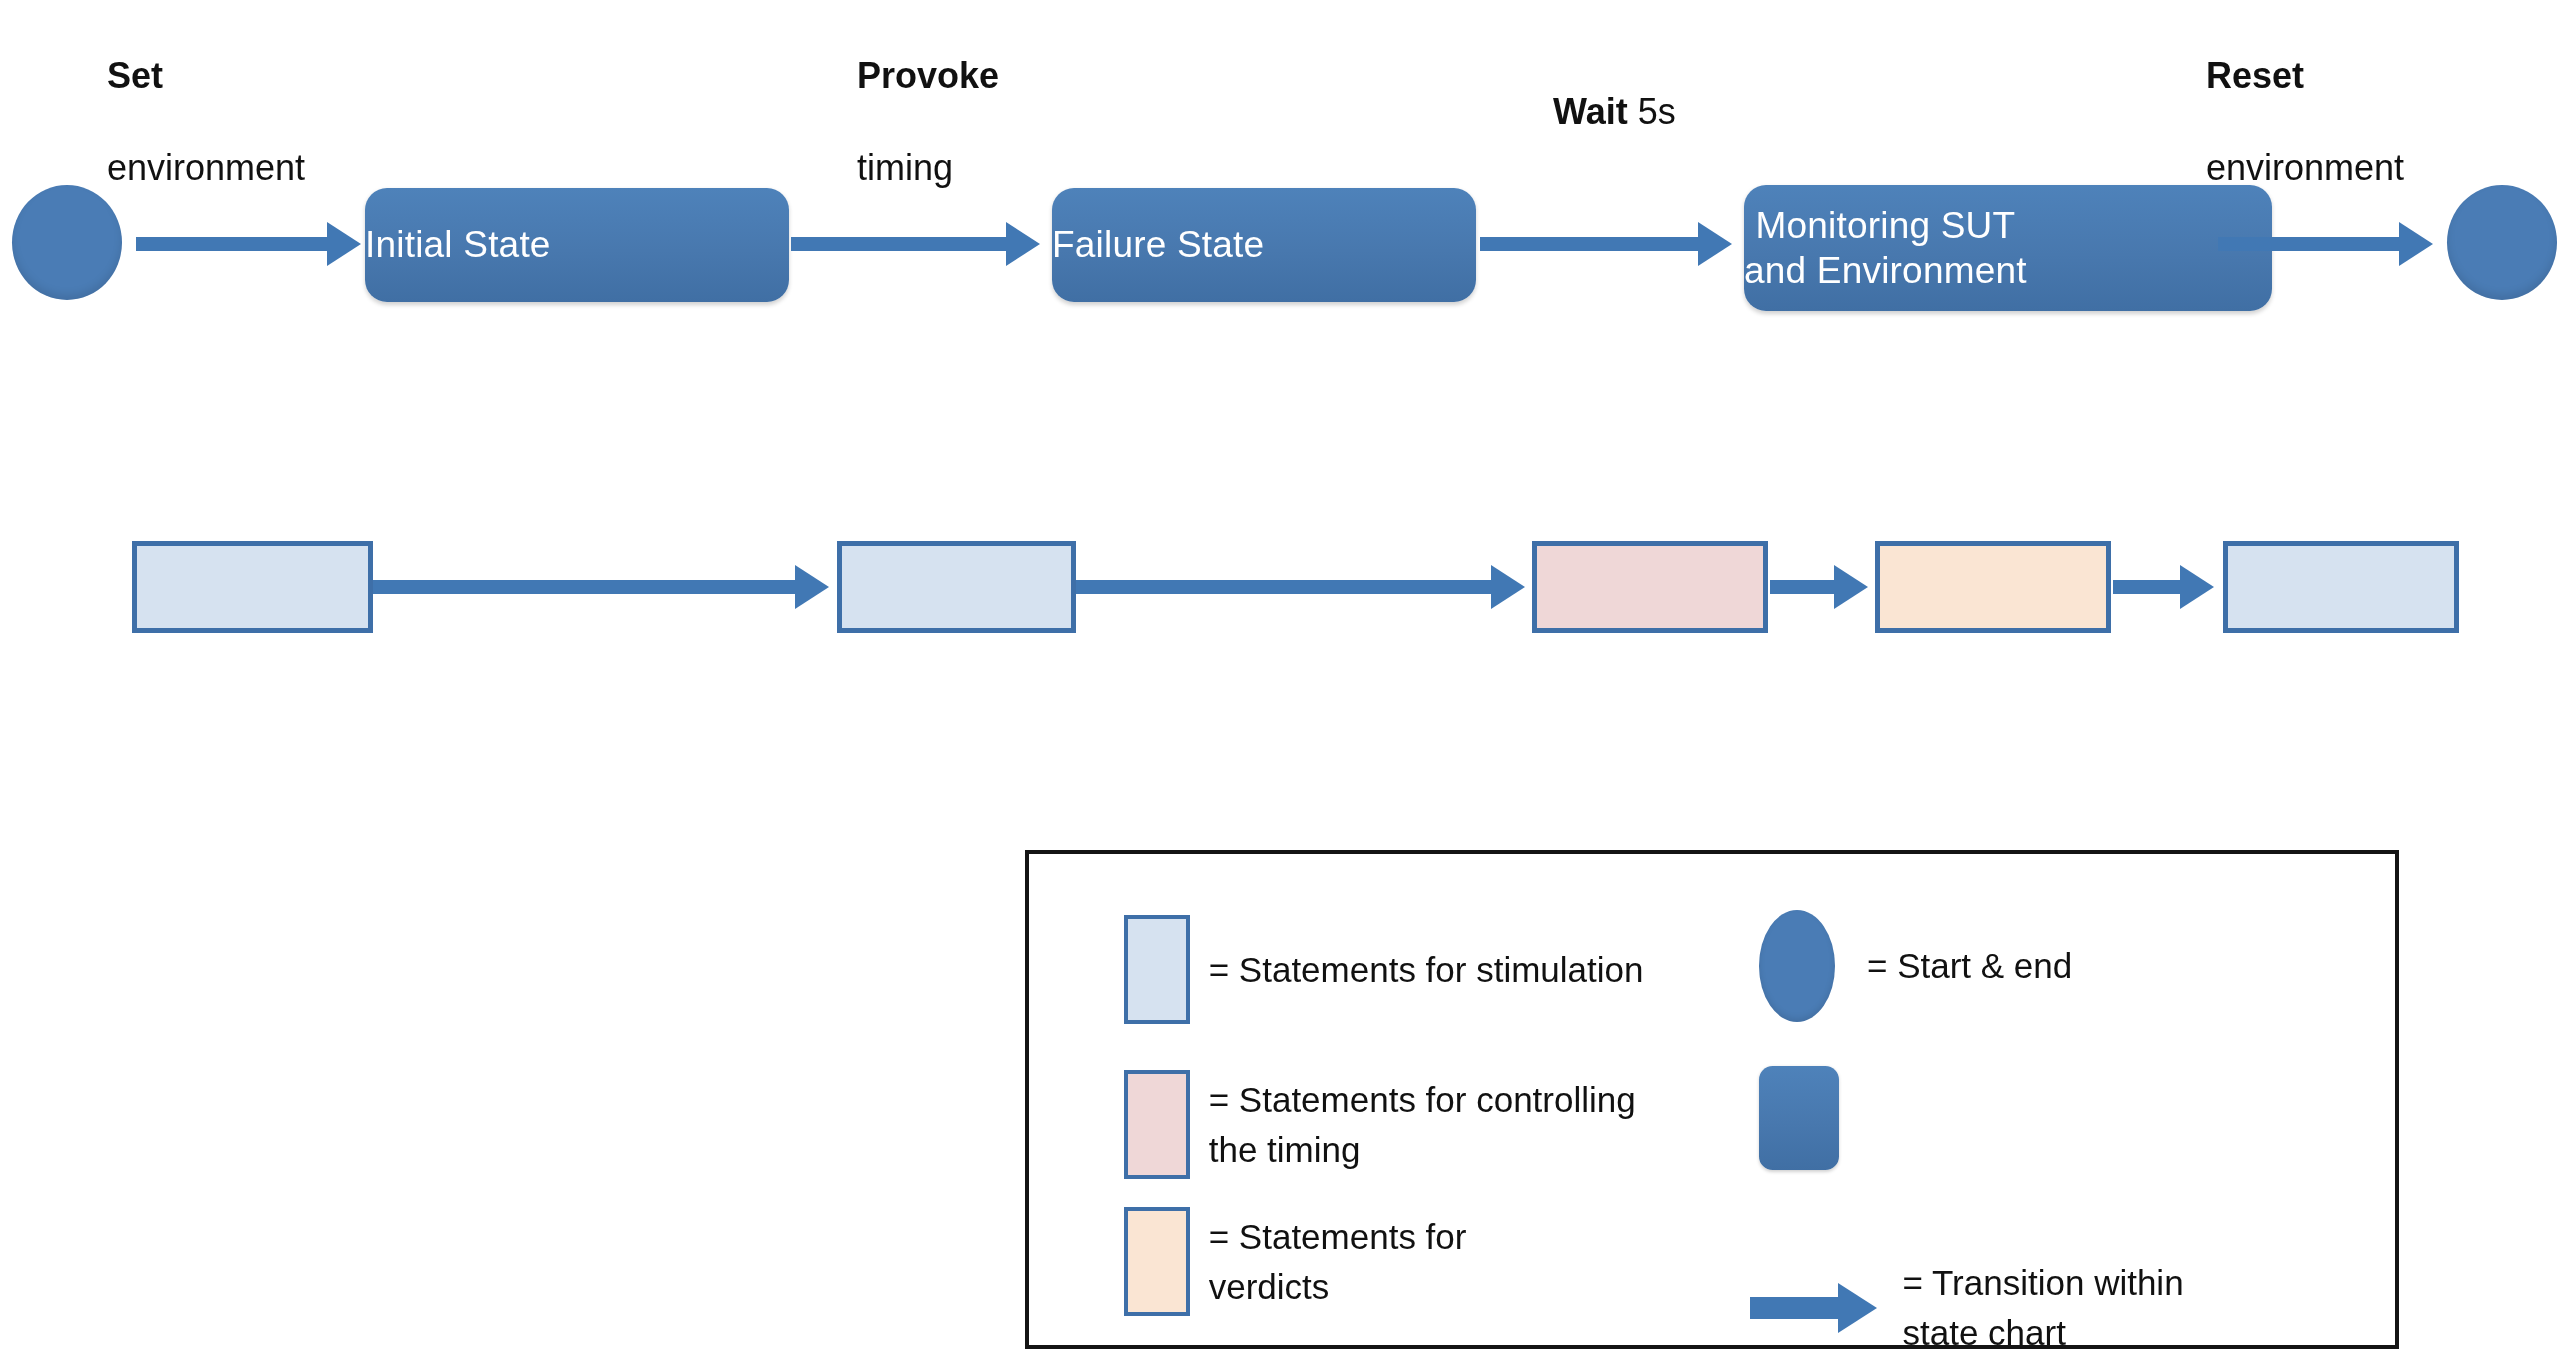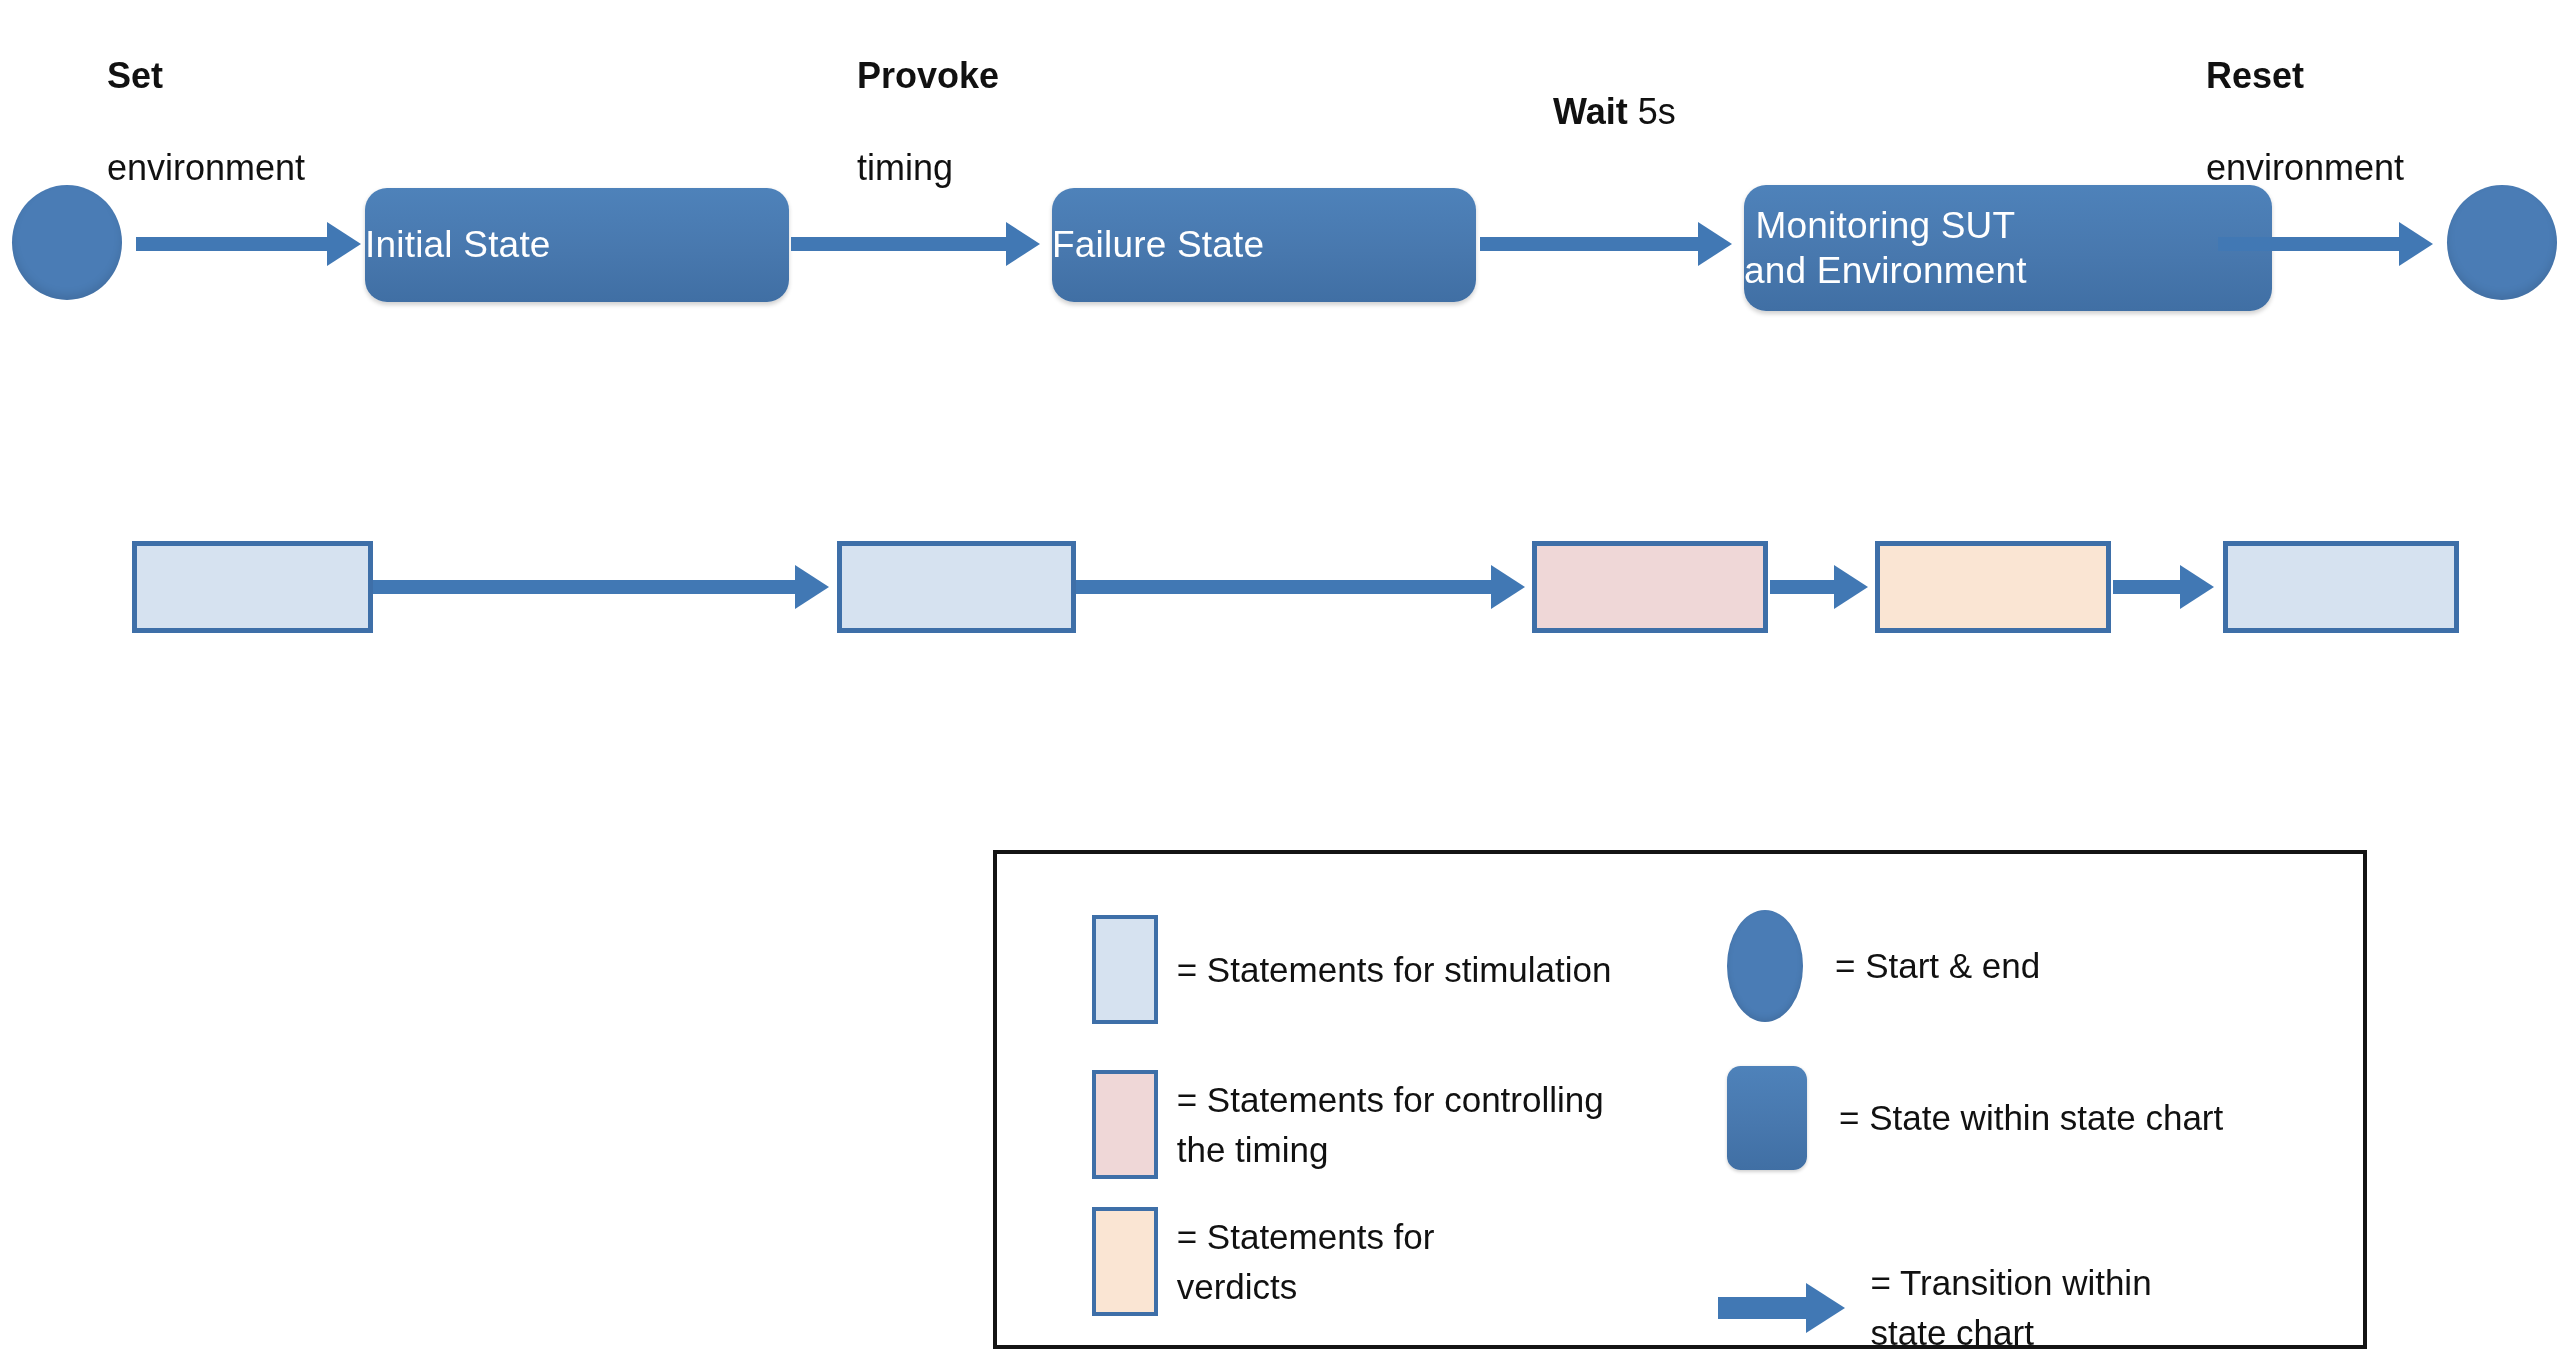--- a/index.html
+++ b/index.html
@@ -202,21 +202,21 @@
 
   <div class="stmt-box stmt-orange" style="left:1875px;top:541px;width:236px;height:92px;"></div>
 
   <div class="arrow" style="left:2113px;top:587px;width:109px;">
     <div class="shaft" style="width:71px;"></div>
     <div class="head" style="left:67px;"></div>
   </div>
 
   <div class="stmt-box stmt-blue" style="left:2223px;top:541px;width:236px;height:92px;"></div>
 
-  <div class="legend" style="left:993px;top:850px;width:1374px;height:499px;">
+  <div class="legend" style="left:1025px;top:850px;width:1374px;height:499px;">
 
     <div class="legend-row" style="left:95px;top:61px;">
       <div class="legend-swatch stmt-blue" style="width:66px;height:109px;"></div>
       <div class="legend-text">= Statements for stimulation</div>
     </div>
 
     <div class="legend-row" style="left:95px;top:216px;">
       <div class="legend-swatch stmt-pink" style="width:66px;height:109px;"></div>
       <div class="legend-text">= Statements for controlling
    the timing</div>
@@ -228,21 +228,20 @@
    verdicts</div>
     </div>
 
     <div class="legend-row" style="left:730px;top:56px;">
       <div class="legend-circle" style="width:76px;height:112px;"></div>
       <div class="legend-text" style="margin-left:32px;">= Start &amp; end</div>
     </div>
 
     <div class="legend-row" style="left:730px;top:212px;">
       <div class="legend-state" style="width:80px;height:104px;"></div>
-      <div class="legend-text" style="margin-left:32px;">= State within state chart</div>
     </div>
 
     <div class="legend-row" style="left:721px;top:356px;margin-top:48px;">
       <div class="legend-arrow" style="width:127px;height:53px;">
         <div class="shaft" style="width:92px;"></div>
         <div class="head" style="left:88px;"></div>
       </div>
       <div class="legend-text" style="margin-left:25.5px;">= Transition  within
    state chart</div>
     </div>

